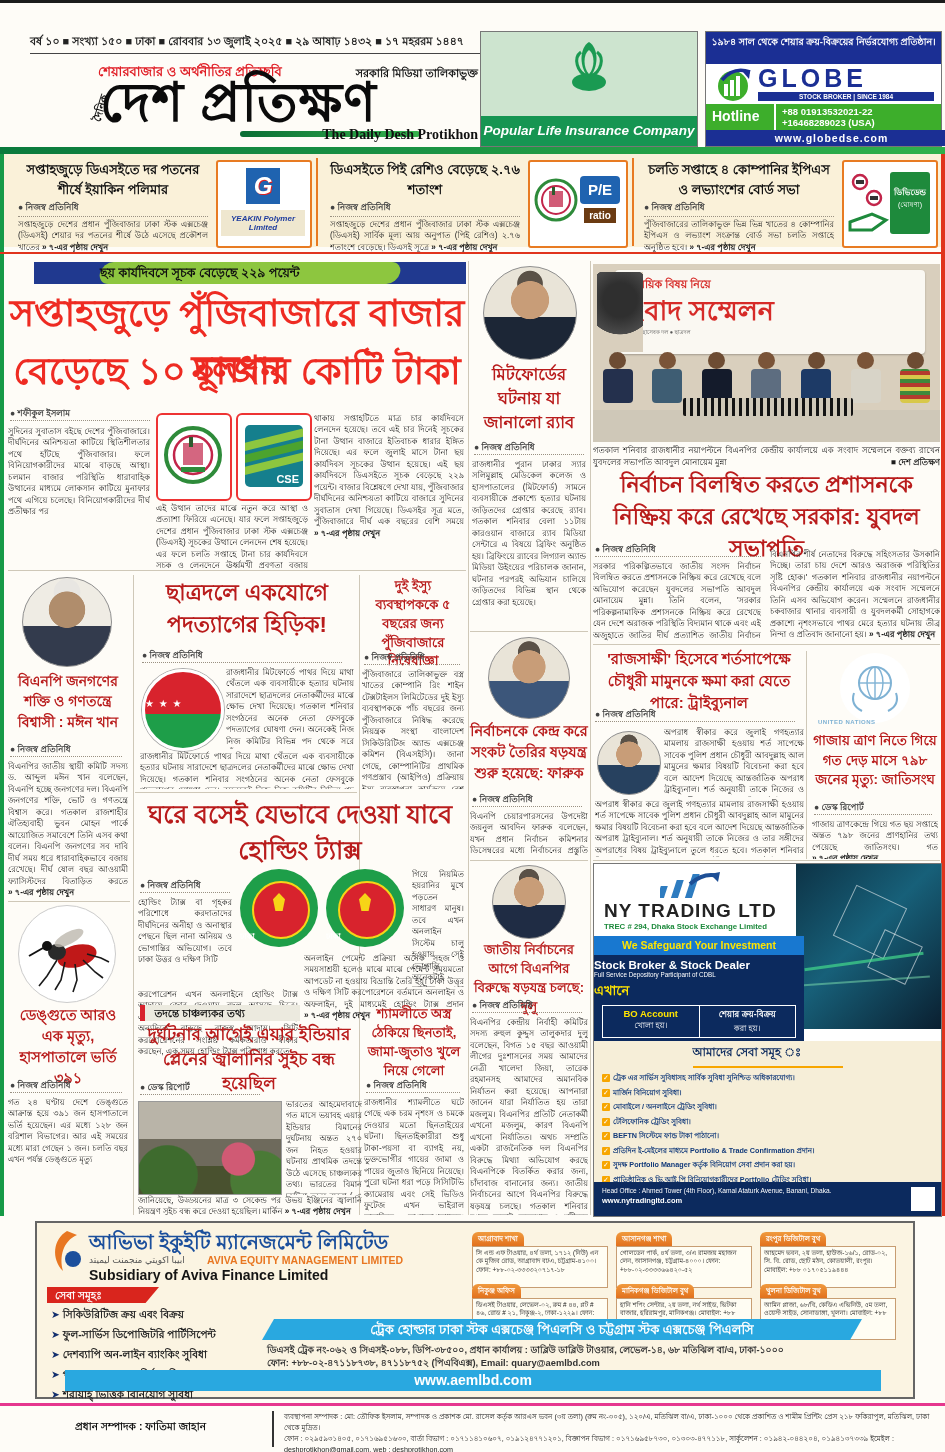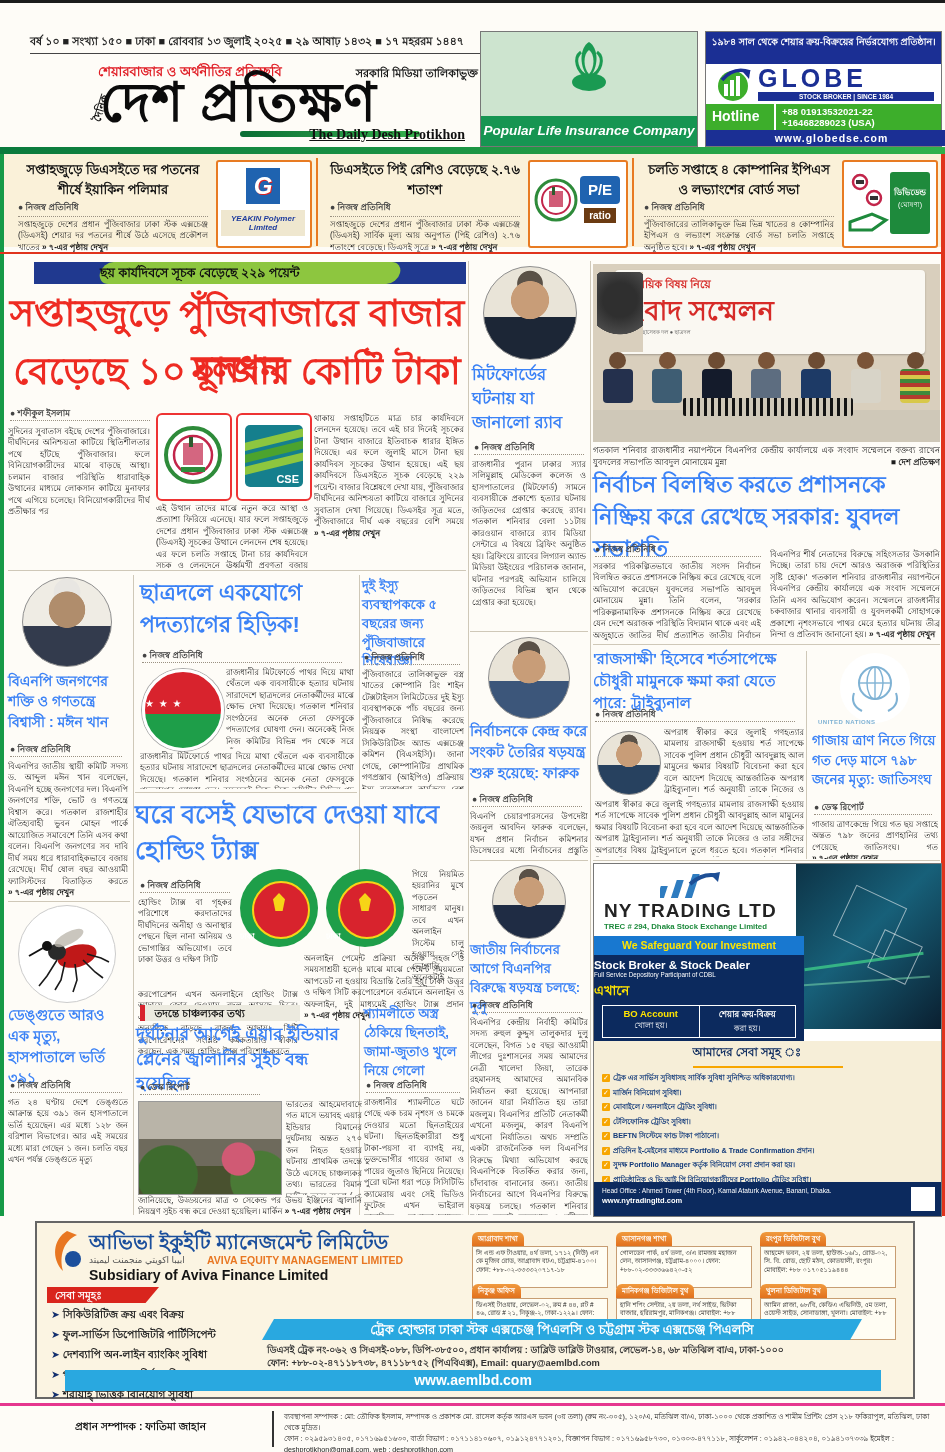--- a/index.html
+++ b/index.html
@@ -1,20 +1,20 @@
 <!DOCTYPE html>
 <html lang="bn"><head>
 <meta charset="utf-8">
 <style>
   html,body{margin:0;padding:0;background:#9a9a9a;}
   .page{position:relative;width:945px;height:1452px;margin:0 auto;background:#fefcf7;
         font-family:"Liberation Sans","DejaVu Sans",sans-serif;overflow:hidden;border-top:3px solid #1c1c1c;}
   .abs{position:absolute;}
   .ctr{text-align:left;}
-  .hl{font-weight:800;color:#3b82f6;line-height:1.45;}
+  .hl{font-weight:800;color:#b91c1c;text-align:center;line-height:1.45;}
   .body-text{font-size:8.2px;line-height:1.4;text-align:justify;color:#1d1d1d;overflow:hidden;}
   .byline{font-size:8.6px;font-weight:700;color:#444;}
   .dotted{border-bottom:1px dotted #9a9182;}
   .jump{font-weight:800;color:#111;white-space:nowrap;}
   .vline{width:1px;background:#cfc8b8;}
   .hline{height:1px;background:#cfc8b8;}
   .portrait{border-radius:50%;border:1px solid #8f8f8f;
     background:radial-gradient(circle at 50% 36%,#c89d78 0 25%,rgba(0,0,0,0) 26%),
                radial-gradient(circle at 50% 18%,#5a5147 0 14%,rgba(0,0,0,0) 15%),
                linear-gradient(180deg,#e9e4d8 0 54%,var(--suit,#2e3f5c) 54%);}
@@ -52,21 +52,21 @@
 <div class="page">
 
   <div class="abs dateline ctr" style="left:30px;top:30px;width:450px;">বর্ষ ১০ ■ সংখ্যা ১৫০ ■ ঢাকা ■ রোববার ১৩ জুলাই ২০২৫ ■ ২৯ আষাঢ় ১৪৩২ ■ ১৭ মহররম ১৪৪৭</div>
   <div class="abs" style="left:30px;top:50px;width:450px;height:1px;background:#444;"></div>
 
   <div class="abs tag-red" style="left:98px;top:59px;width:215px;">শেয়ারবাজার ও অর্থনীতির প্রতিচ্ছবি</div>
   <div class="abs tag-black" style="left:318px;top:62px;width:160px;text-align:right;">সরকারি মিডিয়া তালিকাভুক্ত</div>
   <div class="abs" style="left:88px;top:96px;font-size:11px;font-weight:700;transform:rotate(-72deg);color:#111;">দৈনিক</div>
   <div class="abs logo-bn ctr" style="left:100px;top:70px;width:375px;">দেশ প্রতিক্ষণ</div>
   <div class="abs swoosh" style="left:240px;top:128px;width:180px;"></div>
-  <div class="abs eng-sub" style="left:269px;top:124px;width:196px;text-align:right;text-decoration:underline;">The Daily Desh Protikhon</div>
+  <div class="abs eng-sub" style="left:282px;top:124px;width:196px;text-align:right;">The Daily Desh Protikhon</div>
 
   <div class="abs ad-border" style="left:480px;top:28px;width:216px;height:114px;background:#cde4cf;">
     <svg class="abs" style="left:78px;top:6px;" width="60" height="56" viewBox="0 0 60 56">
       <ellipse cx="30" cy="44" rx="17" ry="9" fill="#1a9a52"></ellipse>
       <path d="M30 4 C20 10 20 30 30 40 C40 30 40 10 30 4 Z" fill="#1a9a52"></path>
       <path d="M30 12 C24 16 24 30 30 36 C36 30 36 16 30 12 Z" fill="#cde4cf"></path>
       <path d="M22 14 C14 20 18 34 28 38 M38 14 C46 20 42 34 32 38" stroke="#1a9a52" stroke-width="3" fill="none"></path>
     </svg>
     <div class="abs" style="left:0;bottom:0;width:100%;height:30px;background:#169552;color:#fff;font-weight:800;font-style:italic;font-size:13.5px;line-height:30px;text-align:center;">Popular Life Insurance Company Ltd</div>
   </div>

